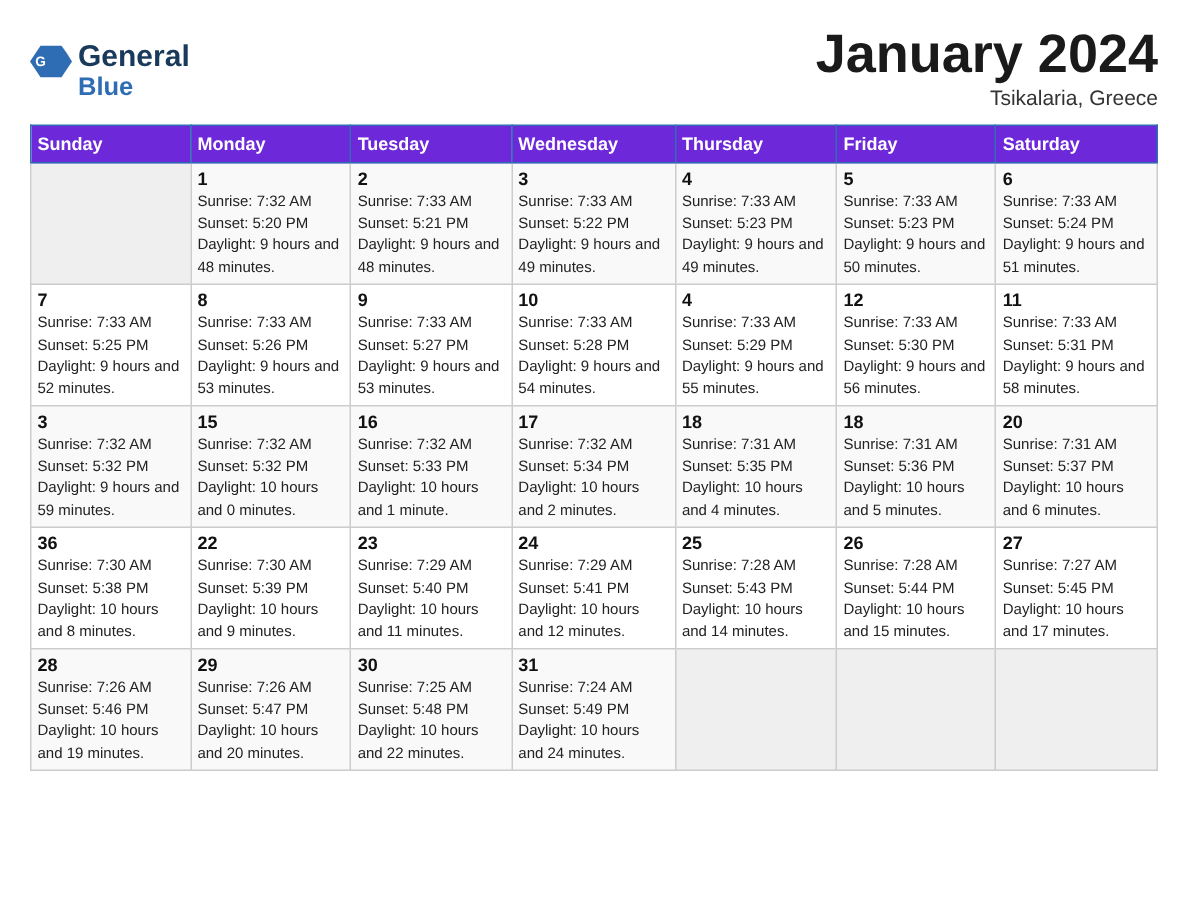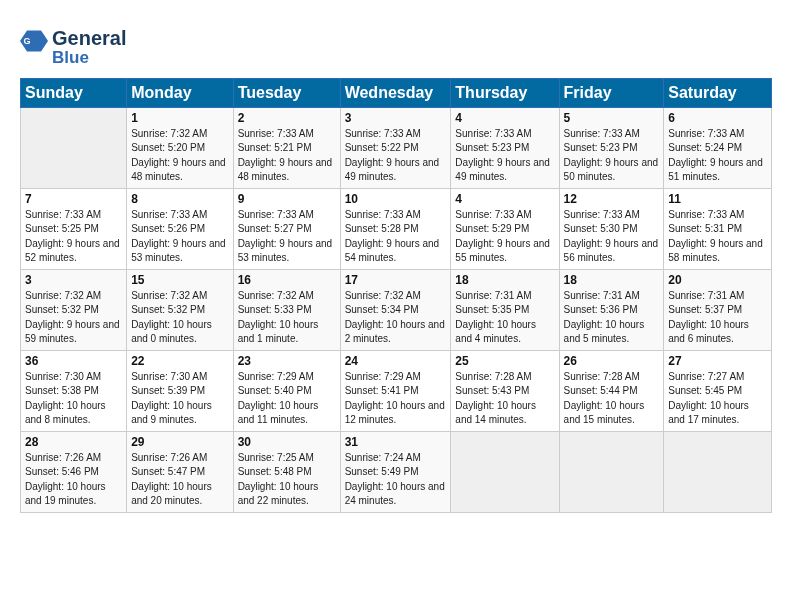--- a/index.html
+++ b/index.html
@@ -42,25 +42,25 @@
     .location {
       font-size: 14px;
       color: #333;
     }
     .calendar {
       width: 100%;
       border-collapse: collapse;
       font-size: 10.5px;
     }
     .calendar th {
-      background: #0369a1;
+      background: #6d28d9;
       color: #fff;
       padding: 5px 4px;
       text-align: left;
-      font-size: 16px;
+      font-size: 12px;
       font-weight: bold;
       border: 1px solid #2e6db4;
     }
     .calendar td {
       border: 1px solid #ccc;
       vertical-align: top;
       padding: 3px 4px;
       width: 113px;
       min-height: 80px;
       background: #fff;
@@ -98,20 +98,24 @@
       <svg class="logo-icon" viewBox="0 0 40 40">
         <polygon points="30,5 40,20 30,35 10,35 0,20 10,5" fill="#2e6db4"></polygon>
         <polygon points="30,5 40,20 35,12" fill="#1a4a80"></polygon>
         <text x="5" y="24" font-size="13" font-weight="bold" fill="white" font-family="Arial">G</text>
       </svg>
       <div>
         <div style="font-size:20px;font-weight:bold;color:#1a3a5c;line-height:1.1;margin-top:12px;">General</div>
         <div style="font-size:17px;font-weight:bold;color:#2e6db4;line-height:1.1;">Blue</div>
       </div>
     </div>
+    <div class="title-block">
+      <div class="month-title">January 2024</div>
+      <div class="location">Tsikalaria, Greece</div>
+    </div>
   </div>
 
   <table class="calendar">
     <thead>
       <tr>
       <th>Sunday</th>
           <th>Monday</th>
           <th>Tuesday</th>
           <th>Wednesday</th>
           <th>Thursday</th>

